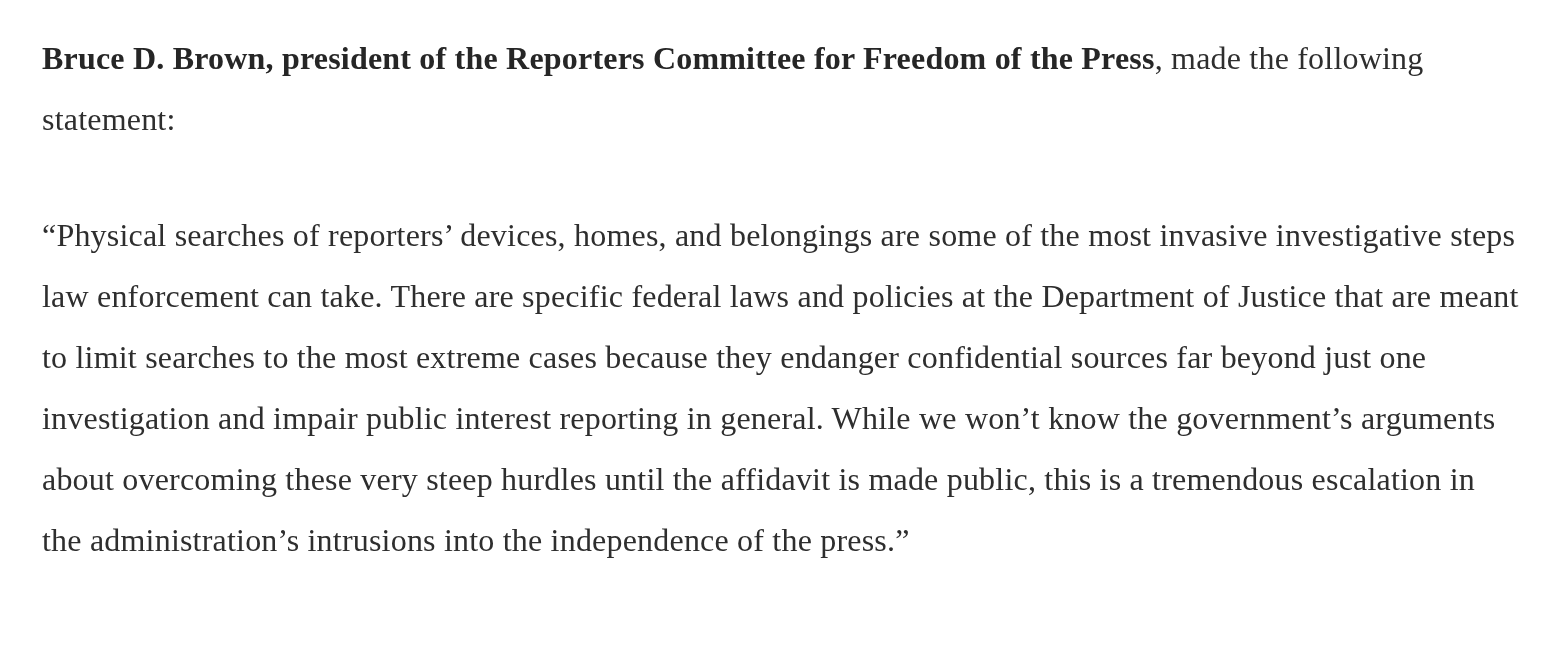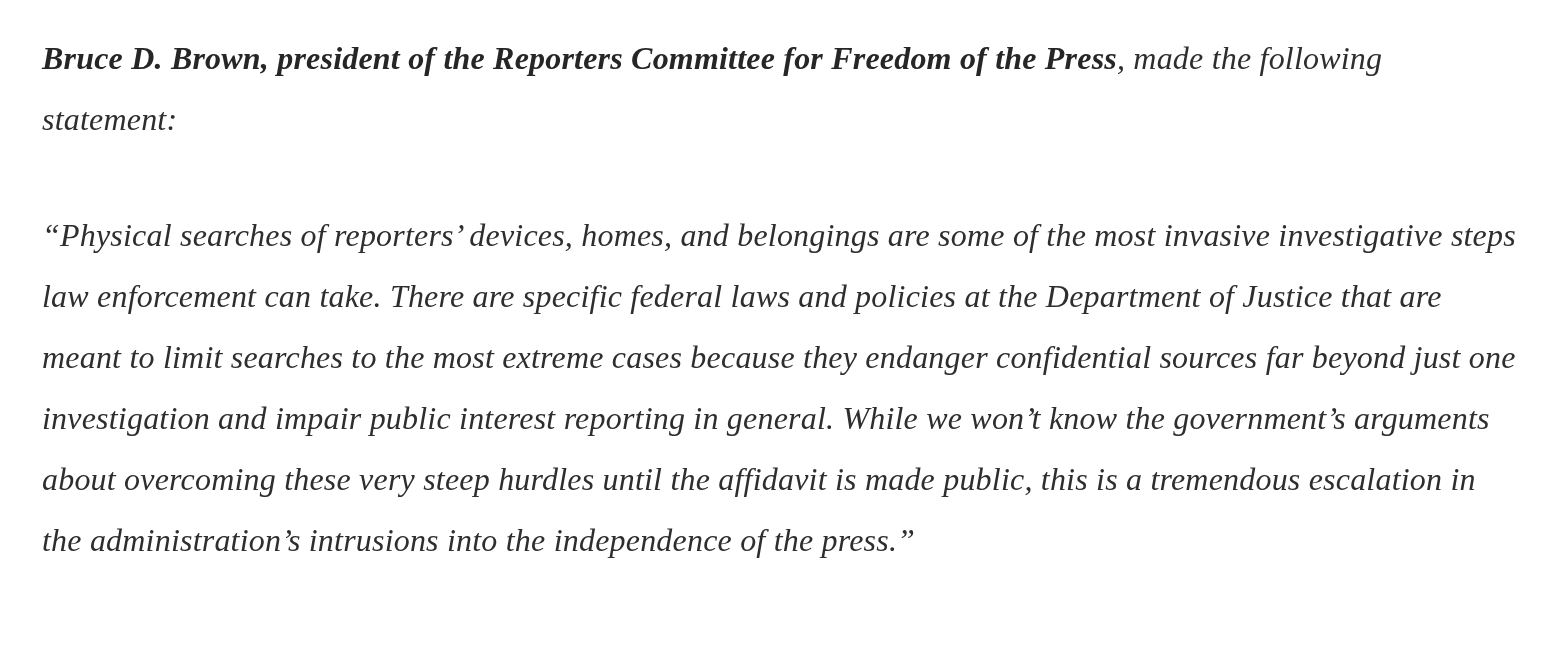--- a/index.html
+++ b/index.html
@@ -16,21 +16,20 @@
   }
   .content {
     box-sizing: border-box;
     padding: 28px 38px 0 42px;
     max-width: 1560px;
     font-family: "Liberation Serif", "DejaVu Serif", serif;
     font-size: 32px;
     line-height: 61px;
     color: #2e2e2e;
     letter-spacing: 0.2px;
-    font-style: italic;
   }
   .para {
     margin: 0 0 55px 0;
   }
   .para strong {
     font-weight: 700;
     color: #262626;
   }
 </style>
 </head>

